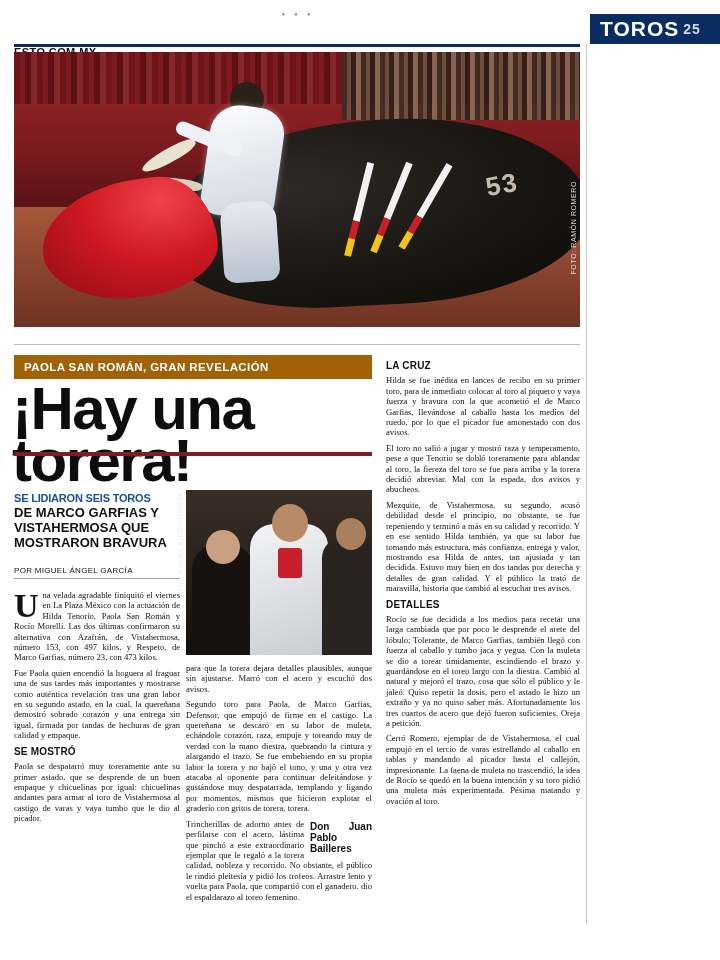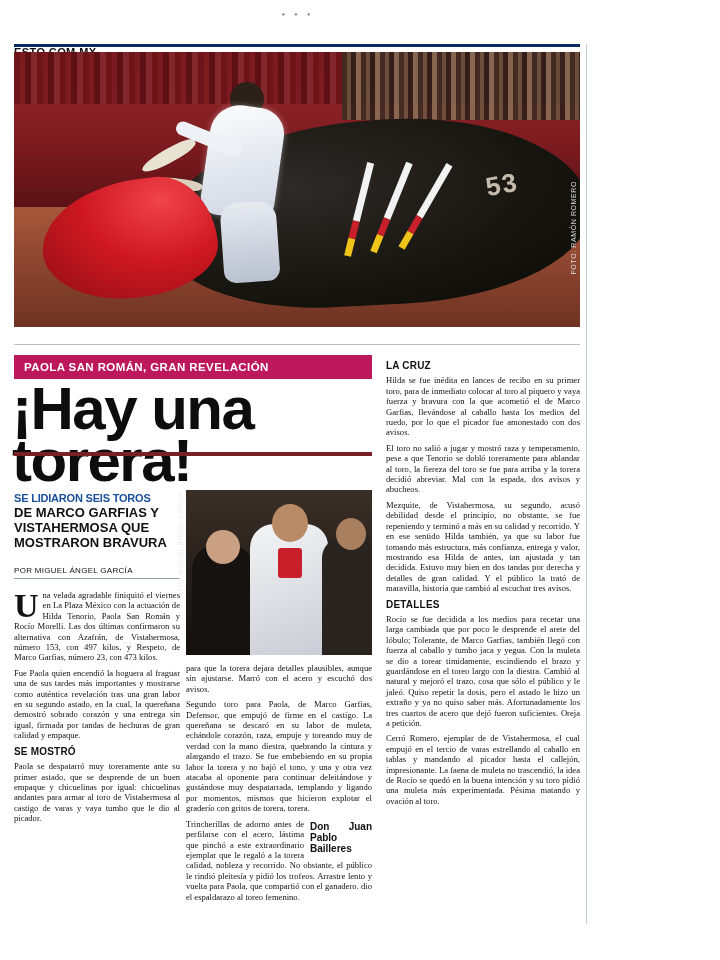--- a/index.html
+++ b/index.html
@@ -70,21 +70,21 @@
   .photo-credit { position:absolute; right:3px; bottom:52px; color:#e8e8e8; font-size:7px;
      font-family:"Liberation Sans", sans-serif; letter-spacing:.6px;
      writing-mode:vertical-rl; transform:rotate(180deg); opacity:.9; }
 
   .caption { position:absolute; top:330px; left:14px; width:566px; font-family:"Liberation Sans", sans-serif;
      font-size:8.5px; color:#111; }
   .caption .sq { display:inline-block; width:7px; height:7px; background:#c8202a; margin-right:5px; }
   .caprule { position:absolute; top:344px; left:14px; width:566px; height:1px; background:#b9bec7; }
 
   
-  .kicker { position:absolute; top:355px; left:14px; width:358px; height:24px; background:#be185d; }
+  .kicker { position:absolute; top:355px; left:14px; width:358px; height:24px; background:#a16207; }
   .kicker span { color:#fff; font-family:"Liberation Sans", sans-serif; font-weight:bold; font-size:11.5px;
      letter-spacing:.4px; line-height:24px; padding-left:10px; display:block; }
   .headline { position:absolute; top:383px; left:12px; width:372px; font-family:"Liberation Sans", sans-serif;
      font-weight:bold; font-size:60px; line-height:52px; letter-spacing:-1.5px; color:#0d0d0d; }
   .hl-rule { position:absolute; top:452px; left:14px; width:358px; height:4px; background:#7a1f24; }
 
   .subdeck { position:absolute; top:492px; left:14px; width:166px; }
   .subdeck .blue { font-family:"Liberation Sans", sans-serif; font-weight:bold; font-size:11px; color:#1a4f9c;
      letter-spacing:-.2px; }
   .subdeck .blk { font-family:"Liberation Sans", sans-serif; font-weight:bold; font-size:13px; color:#111;
@@ -131,20 +131,24 @@
 <body>
 
 <div class="page">
 
   <div class="topbar">
     <div class="topdots">• • •</div>
     <div class="masthead-left">
       <div class="brand">ESTO.COM.MX</div>
       <div class="dateband">DOMINGO 11 DE FEBRERO DE 2024</div>
     </div>
+    <div class="sectionband">
+      <span>TOROS</span>
+      <span class="pg">25</span>
+    </div>
   </div>
   <div class="rulewrap"></div>
 
   <div class="photo">
     <div class="sky"></div>
     <div class="crowdband"></div>
     <div class="crowdband2"></div>
     <div class="ring"></div>
     <div class="bull">
       <div class="horn"></div>

